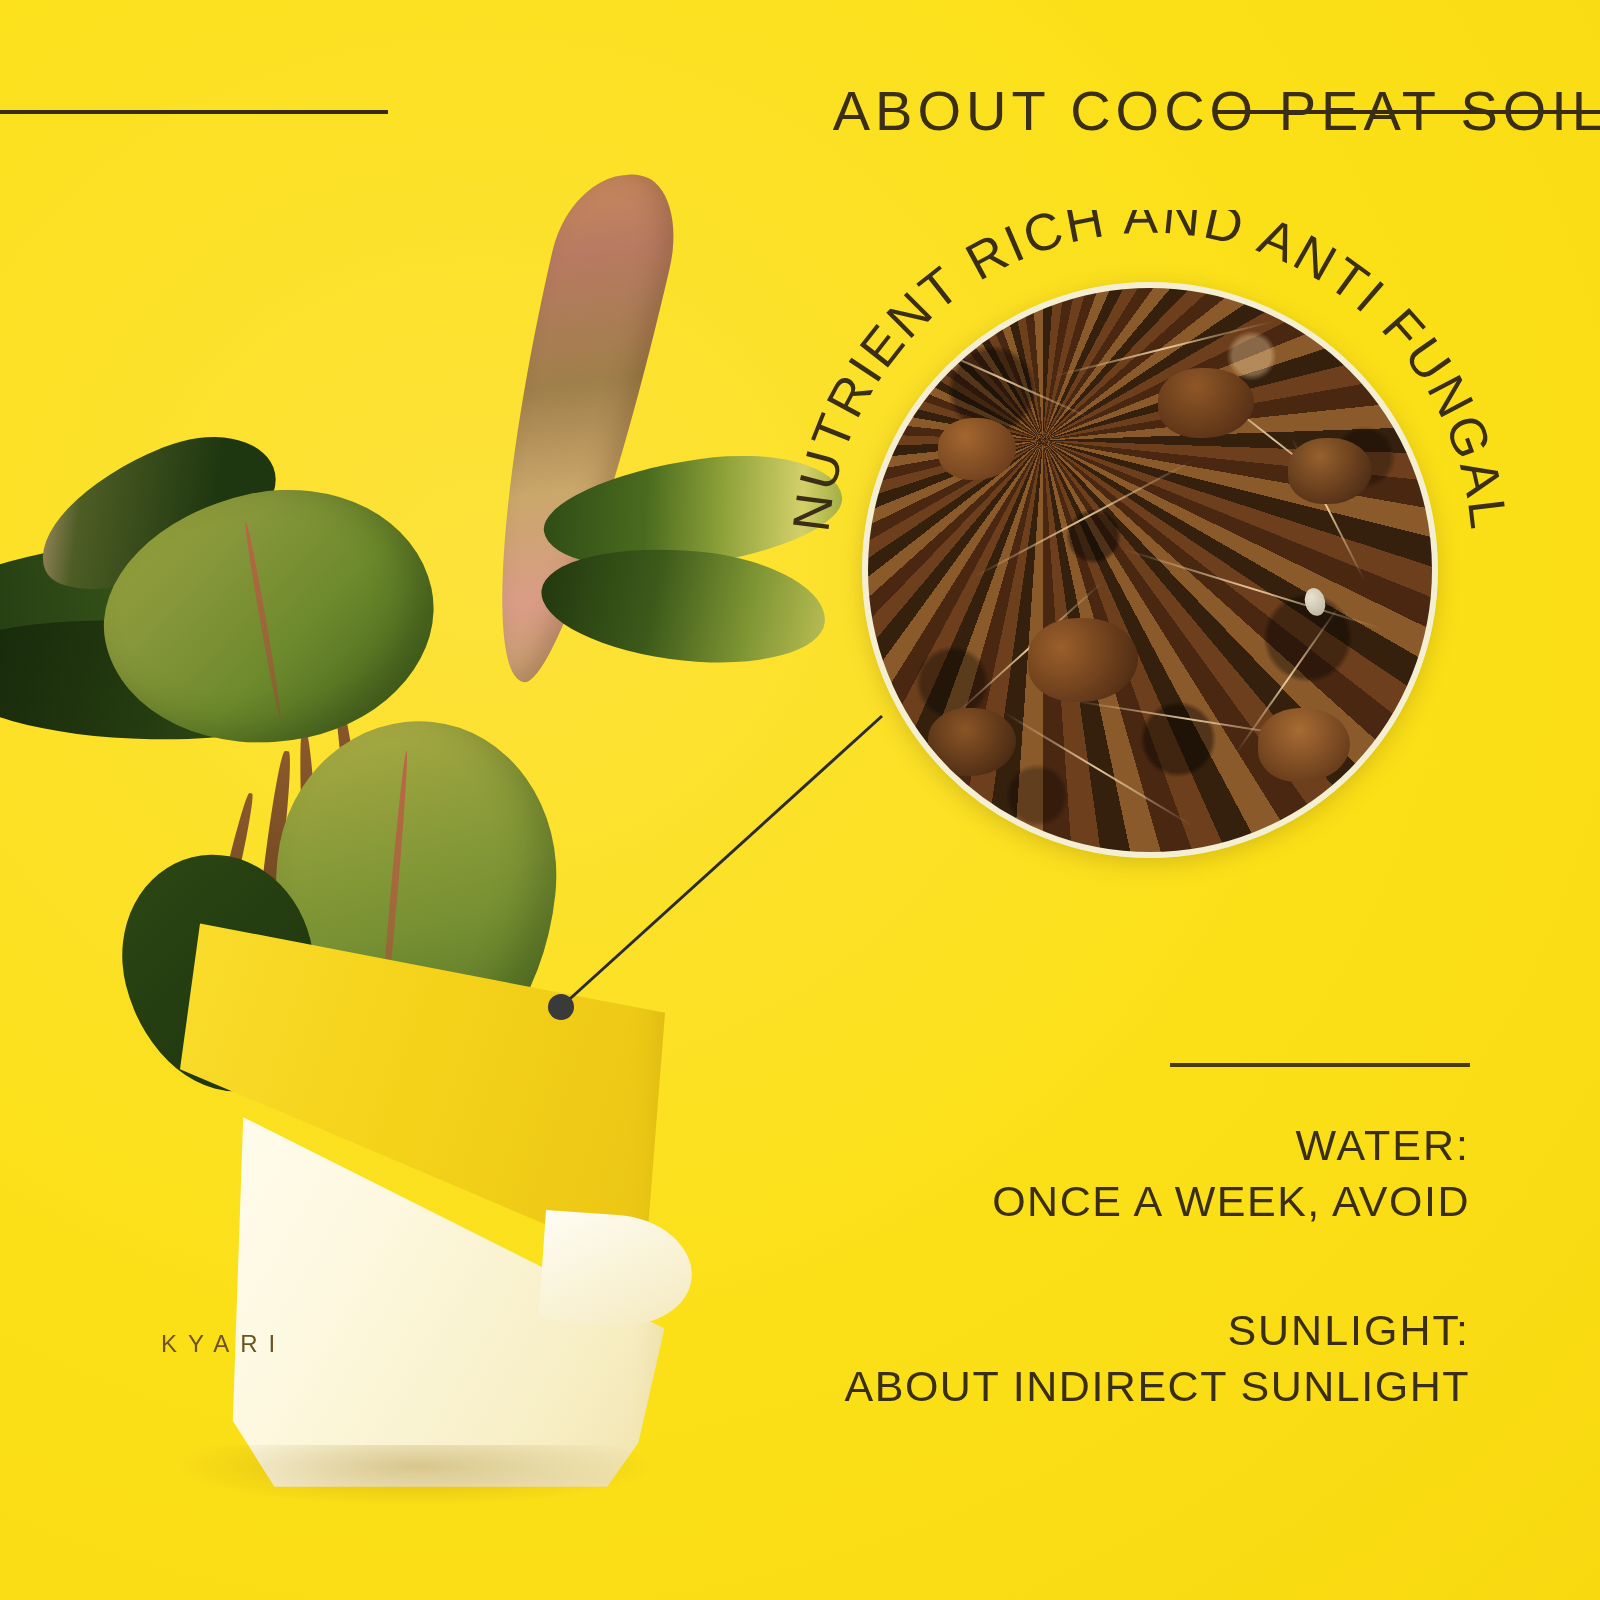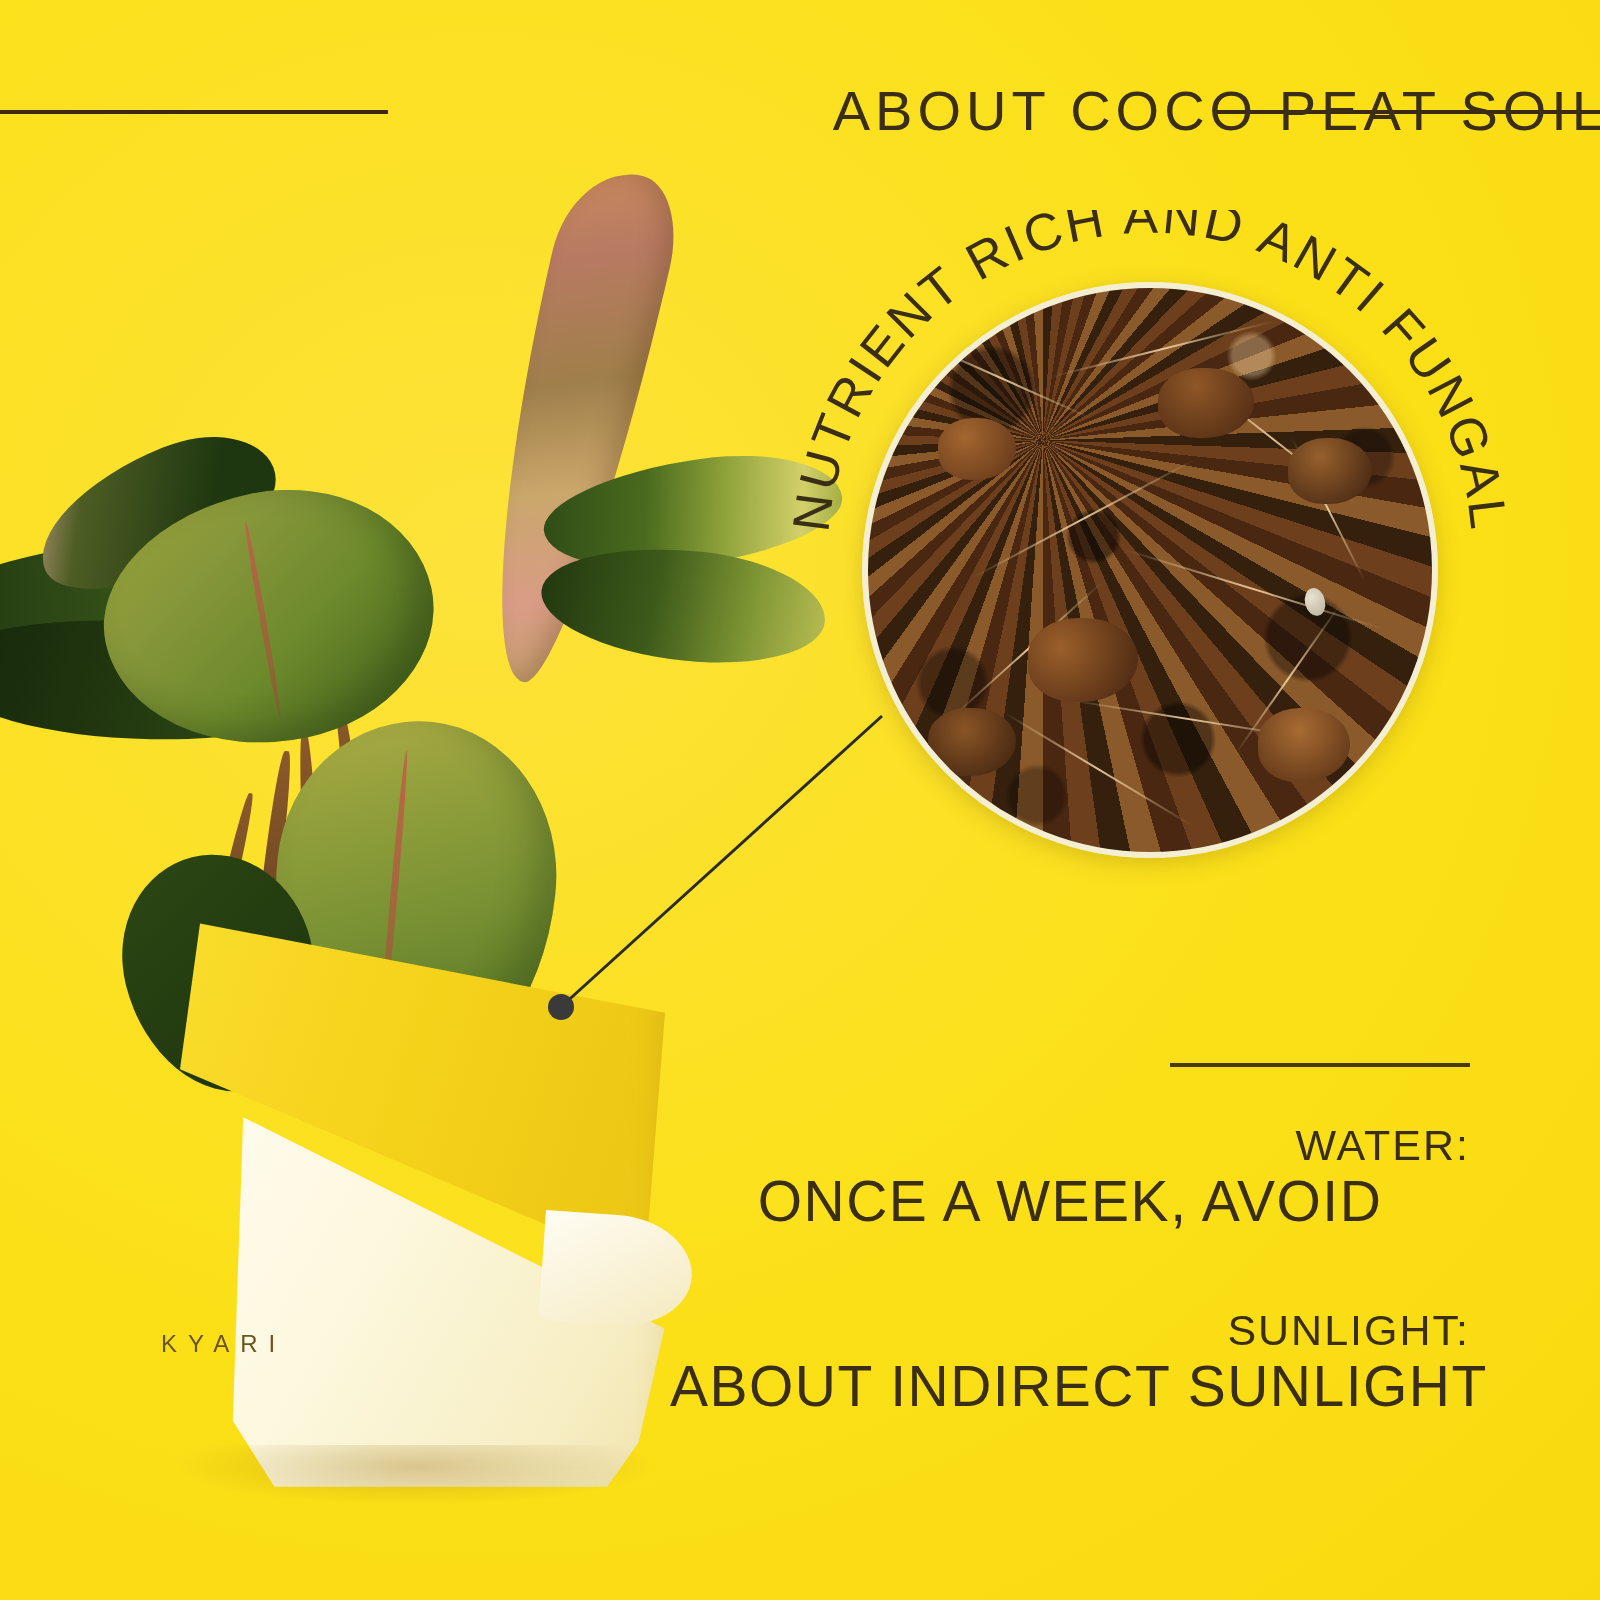--- a/index.html
+++ b/index.html
@@ -199,24 +199,25 @@
   #care-block-water { top: 1118px; }
   #care-block-sun   { top: 1303px; }
   .care-label {
     font-size: 43px;
     letter-spacing: 2px;
     line-height: 55px;
     white-space: nowrap;
     text-align: right;
   }
   .care-line {
-    font-size: 57px;
+    font-size: 43px;
     letter-spacing: 1.5px;
     line-height: 57px;
     white-space: nowrap;
+    text-align: right;
   }
 </style>
 </head>
 <body>
 
 <div id="canvas">
 
   <div class="hdr-line left"></div>
   <div class="hdr-line right"></div>
   <div id="header-title">ABOUT COCO PEAT SOIL</div>

